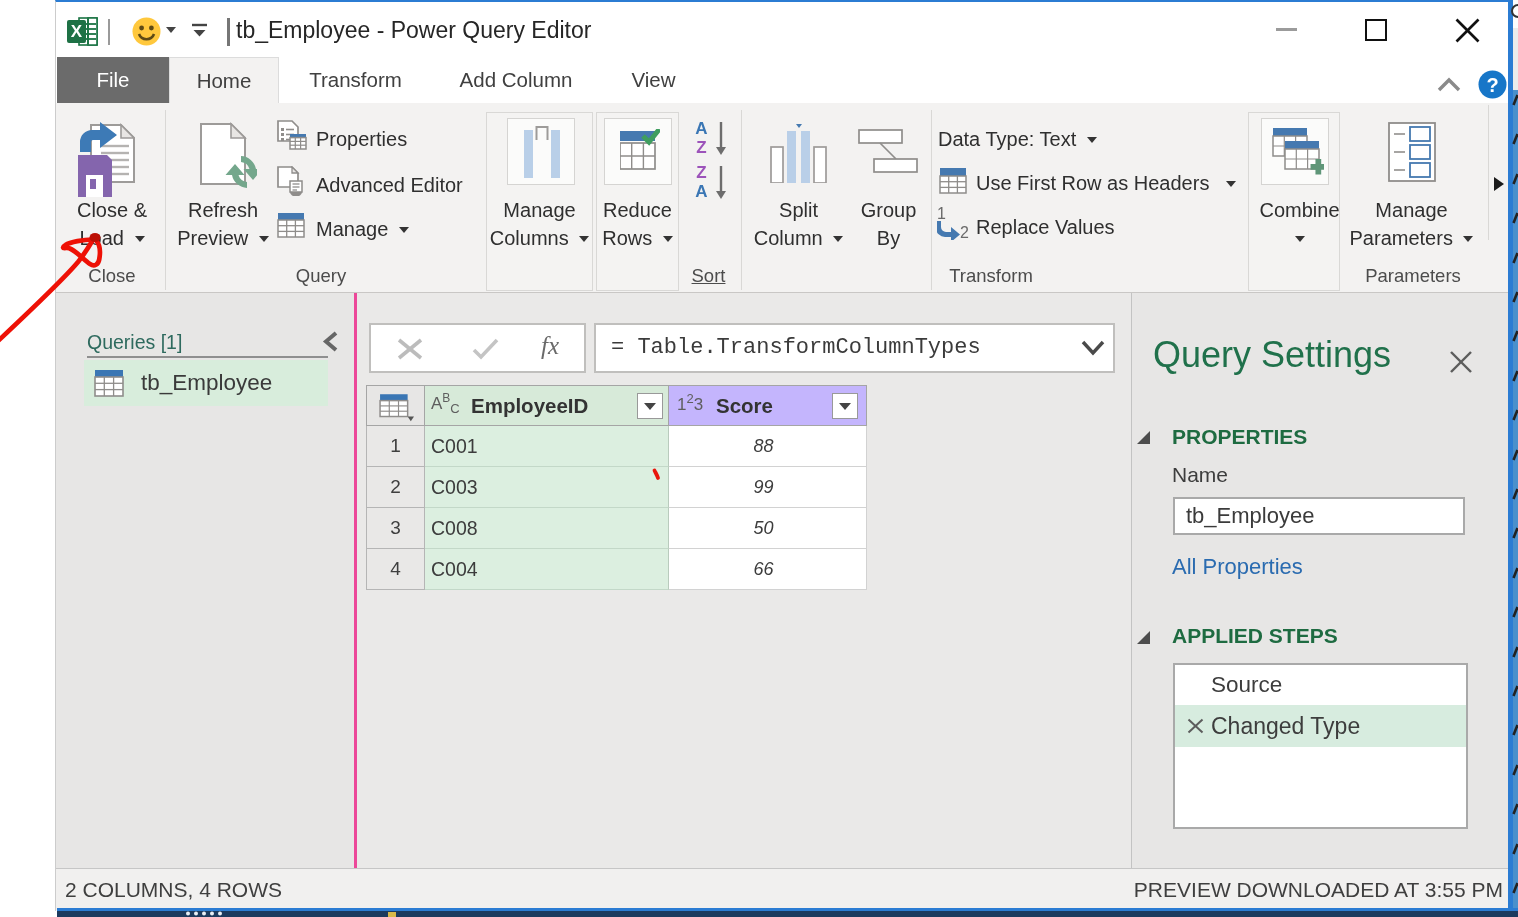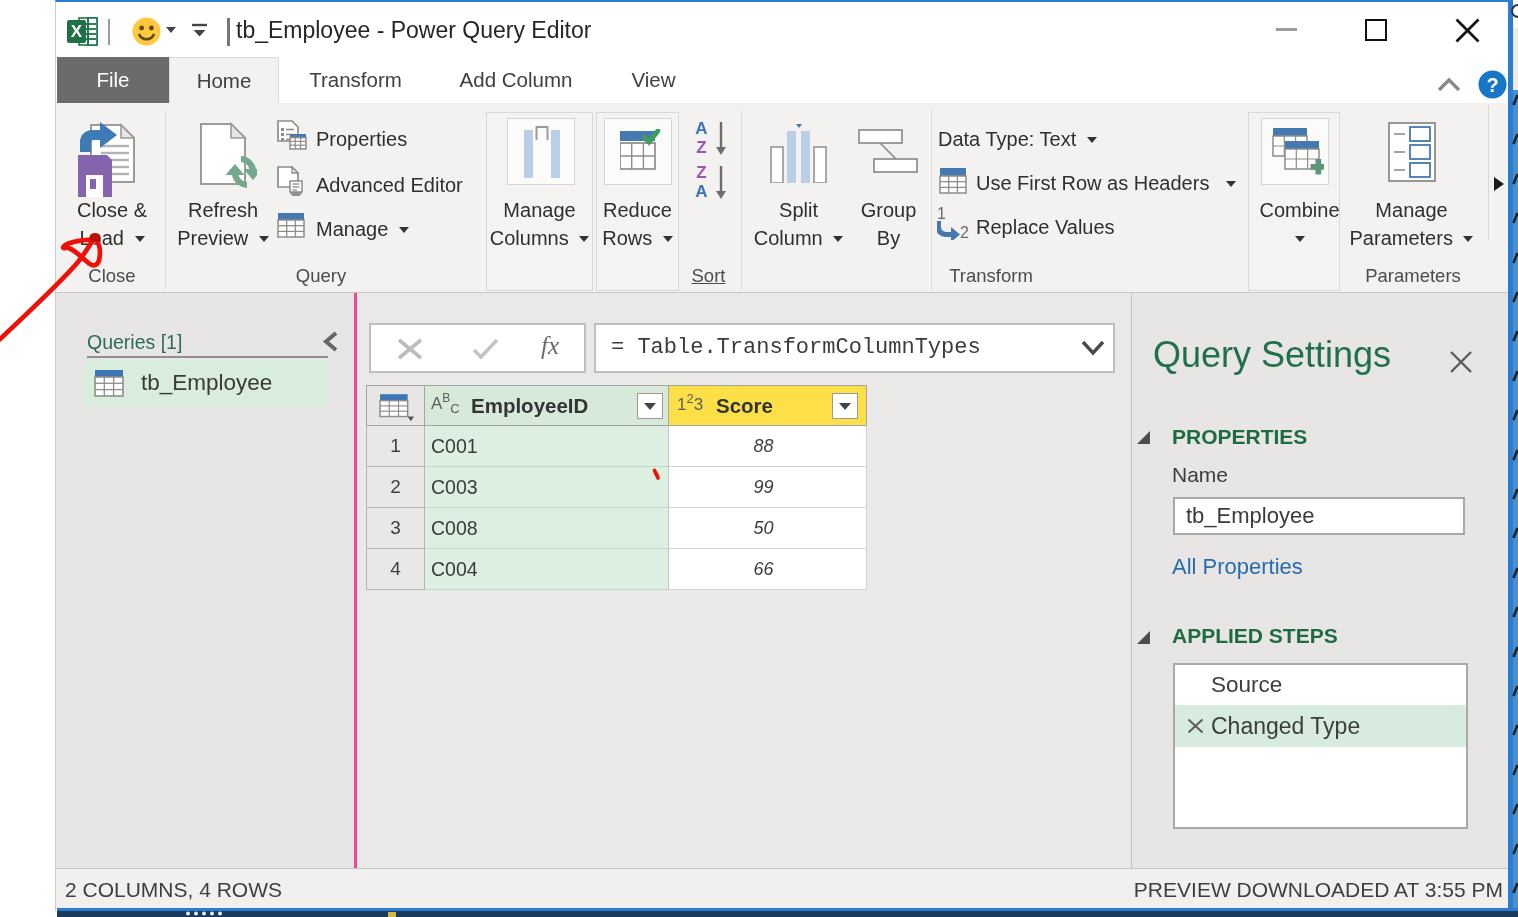--- a/index.html
+++ b/index.html
@@ -345,21 +345,21 @@
             <path d="M27 22 L33 22 L30 26.5 Z" fill="#555"></path>
           </svg>
         </div>
         <div class="abs" style="left:59px;top:0;width:244px;height:41px;background:#d7ead9;border:1px solid #a5a5a5;border-left:none;">
           <div class="abs" style="left:6px;top:5px;font-size:17px;color:#5e5e5e;">A<span style="font-size:12px;vertical-align:super;">B</span><span style="font-size:13px;vertical-align:sub;">C</span></div>
           <div class="abs" style="left:46px;top:0;height:39px;line-height:39px;font-size:20.5px;font-weight:bold;color:#333;">EmployeeID</div>
           <div class="abs" style="left:212px;top:7px;width:26px;height:26px;background:#fff;border:1px solid #999;">
             <div class="abs" style="left:6px;top:9px;width:0;height:0;border-left:6px solid transparent;border-right:6px solid transparent;border-top:7px solid #444;"></div>
           </div>
         </div>
-        <div class="abs" style="left:303px;top:0;width:198px;height:41px;background:#fde047;border:1px solid #a5a5a5;border-left:none;">
+        <div class="abs" style="left:303px;top:0;width:198px;height:41px;background:#c4b5fd;border:1px solid #a5a5a5;border-left:none;">
           <div class="abs" style="left:8px;top:5px;font-size:17px;color:#5e5e5e;">1<span style="font-size:13px;vertical-align:super;">2</span>3</div>
           <div class="abs" style="left:47px;top:0;height:39px;line-height:39px;font-size:20.5px;font-weight:bold;color:#333;">Score</div>
           <div class="abs" style="left:163px;top:7px;width:26px;height:26px;background:#fff;border:1px solid #999;">
             <div class="abs" style="left:6px;top:9px;width:0;height:0;border-left:6px solid transparent;border-right:6px solid transparent;border-top:7px solid #444;"></div>
           </div>
         </div>
 
         <div class="abs" style="left:0;top:41px;width:501px;">
           <div class="brow">
               <div class="rnum">1</div>

